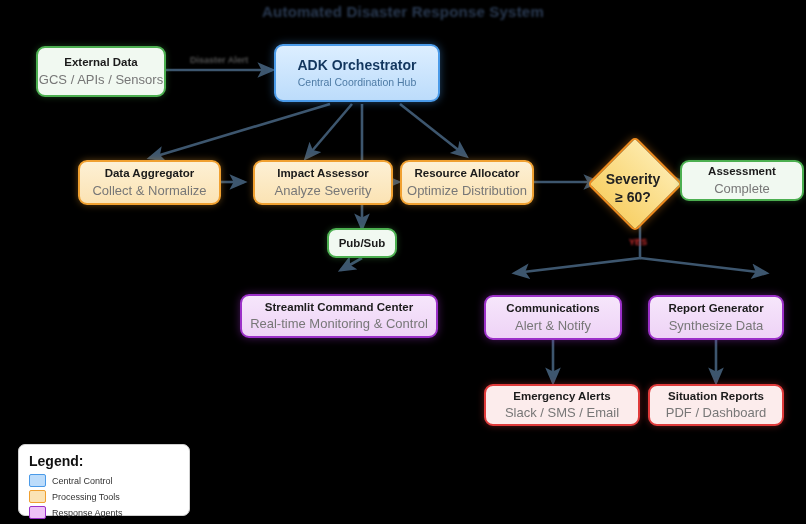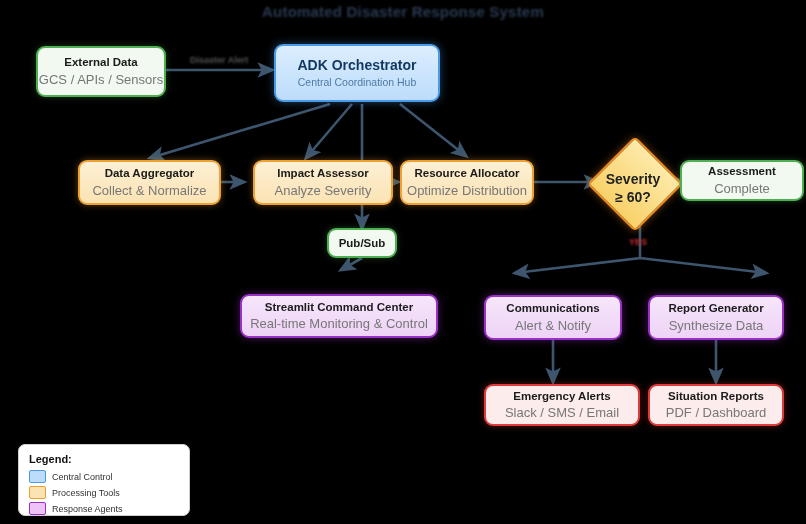--- a/index.html
+++ b/index.html
@@ -37,21 +37,21 @@
   .edge-label{position:absolute;font-size:9px;font-weight:bold;filter:blur(1.1px);}
   .lbl-dark{color:#555;}
   .lbl-green{color:#2e7d32;}
   .lbl-red{color:#d32f2f;}
 
   svg.wires{position:absolute;left:0;top:0;width:806px;height:524px;pointer-events:none;}
 
   .legend{position:absolute;left:18px;top:444px;width:172px;height:72px;background:#fff;
           border:1px solid #cfcfcf;border-radius:7px;padding:8px 10px;box-sizing:border-box;
           box-shadow:0 1px 4px rgba(0,0,0,.4);}
-  .legend h4{margin:0 0 5px 0;font-size:11px;color:#111;}
+  .legend h4{margin:0 0 5px 0;font-size:14px;color:#111;}
   .lrow{display:flex;align-items:center;margin-top:3px;}
   .swatch{width:15px;height:11px;border-radius:2px;margin-right:6px;}
   .lrow span.lt{font-size:9px;color:#333;}
 </style>
 </head>
 <body>
 
 <div id="canvas">
 
   <div class="title">Automated Disaster Response System</div>

